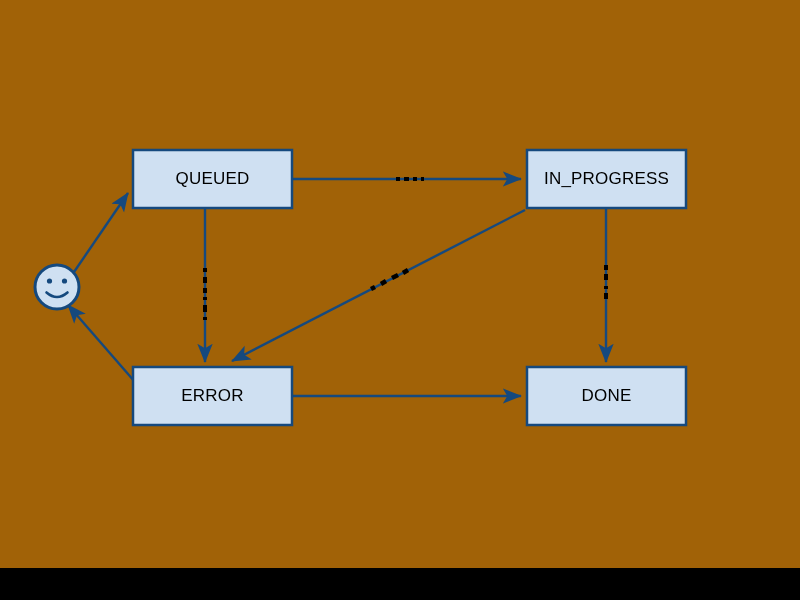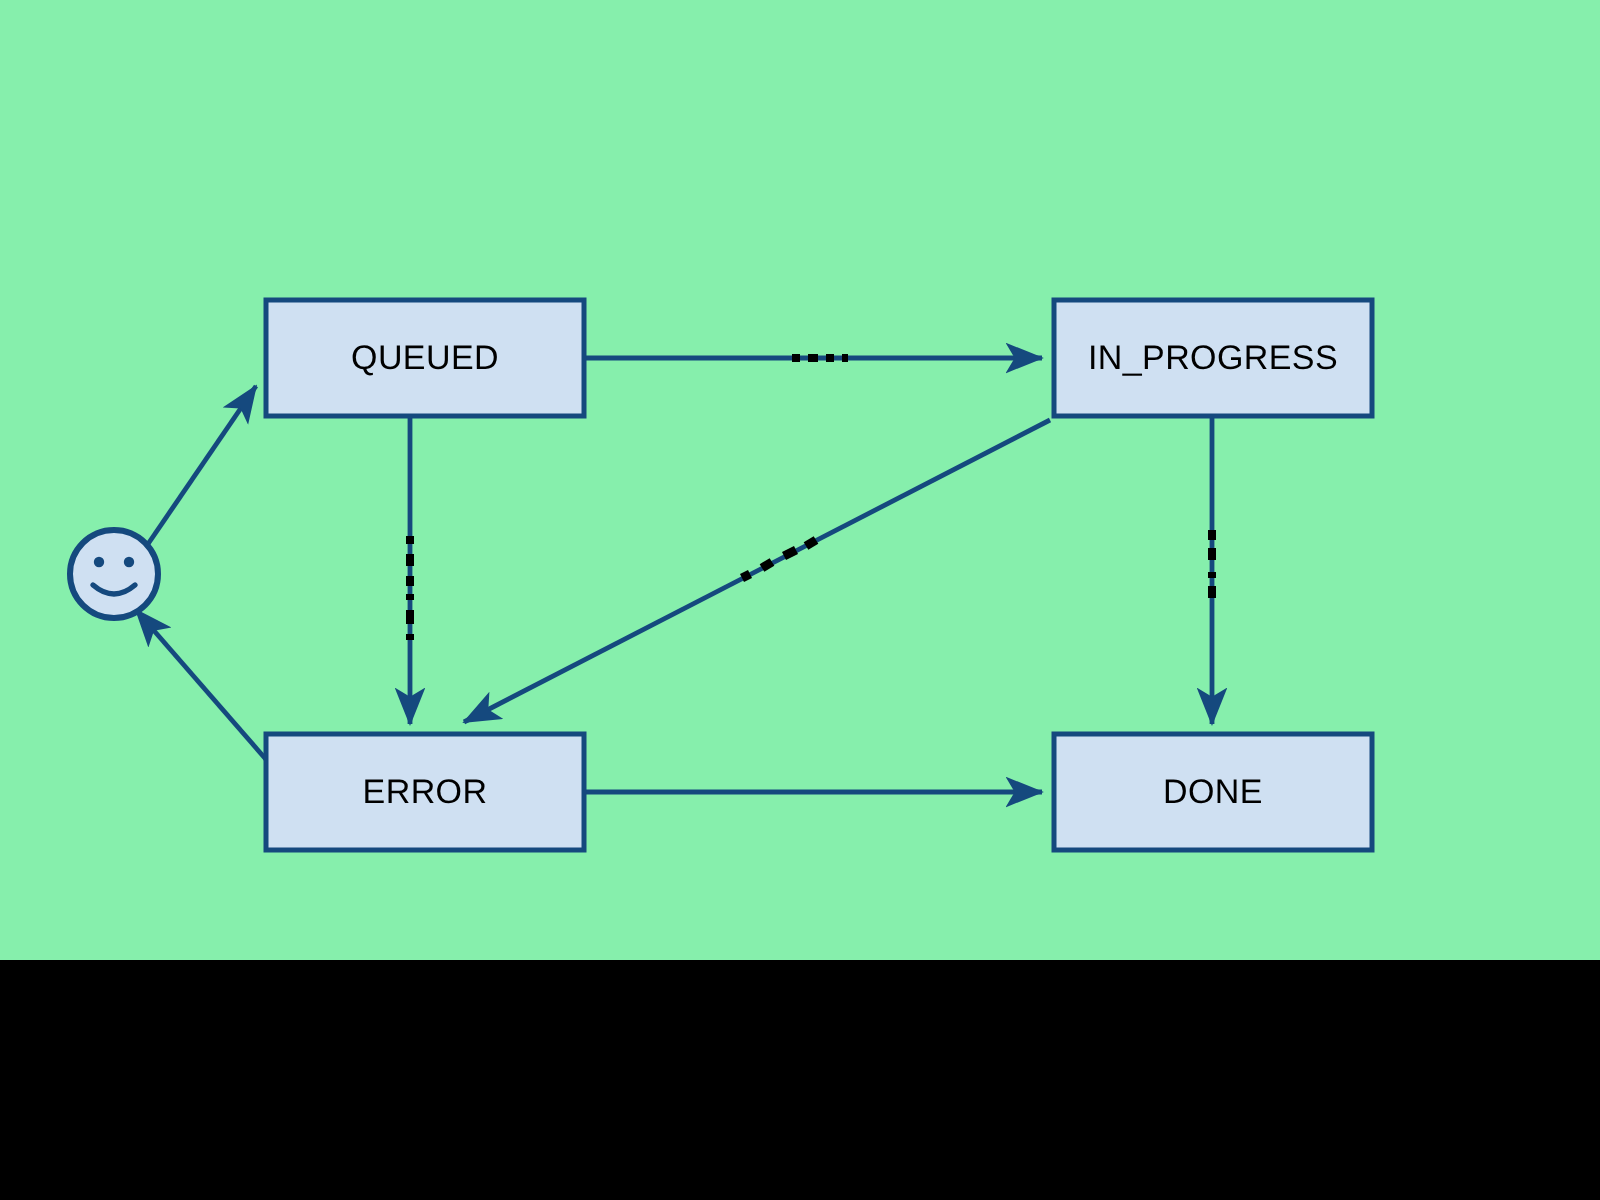--- a/index.html
+++ b/index.html
@@ -9,22 +9,22 @@
   }
   body {
     width: 800px;
     height: 600px;
     overflow: hidden;
     font-family: "Liberation Sans", sans-serif;
   }
   #canvas-root {
     position: relative;
     width: 800px;
-    height: 480px;
-    background: #86efac;
+    height: 568px;
+    background: #a16207;
   }
   #diagram-svg {
     position: absolute;
     left: 0;
     top: 0;
     width: 800px;
     height: 600px;
     display: block;
   }
   .state-box-rect {

